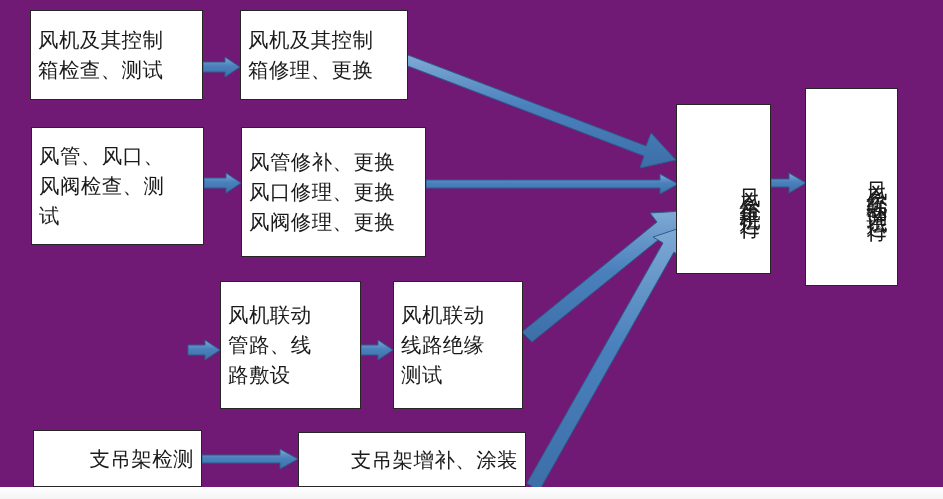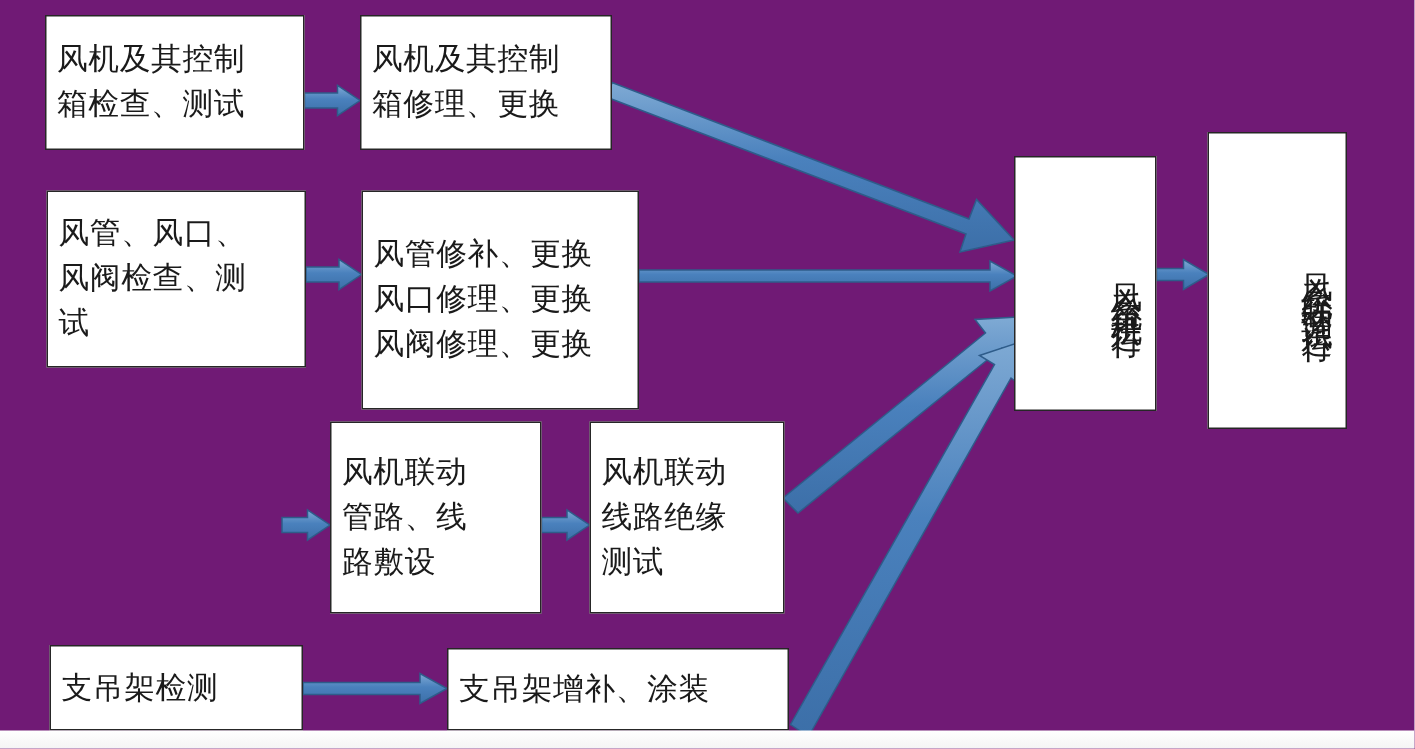--- a/index.html
+++ b/index.html
@@ -37,21 +37,21 @@
     display: block;
     width: 100%;
     text-align: left;
     font-size: 20.5px;
     line-height: 1.46;
     letter-spacing: 0.4px;
     padding: 0 7px;
     box-sizing: border-box;
     white-space: pre-line;
   }
-  .node.center .txt { text-align: left; }
+  .node.center .txt { text-align: right; }
   .node.vertical {
     writing-mode: vertical-rl;
     text-orientation: upright;
   }
   .node.vertical .txt {
     writing-mode: vertical-rl;
     text-orientation: upright;
     font-size: 21px;
     line-height: 1.75;
     letter-spacing: 5px;
@@ -132,21 +132,21 @@
     <span class="txt">风机及其控制
 箱修理、更换</span>
   </div>
 
   <div class="node" style="left:31px; top:127px; width:173px; height:118px;">
     <span class="txt">风管、风口、
 风阀检查、测
 试</span>
   </div>
 
-  <div class="node" style="left:241px; top:127px; width:185px; height:146px;justify-content:center;">
+  <div class="node" style="left:241px; top:127px; width:185px; height:130px;justify-content:center;">
     <span class="txt">风管修补、更换
 风口修理、更换
 风阀修理、更换</span>
   </div>
 
 
   <div class="node" style="left:220px; top:281px; width:141px; height:128px;">
     <span class="txt">风机联动
 管路、线
 路敷设</span>

